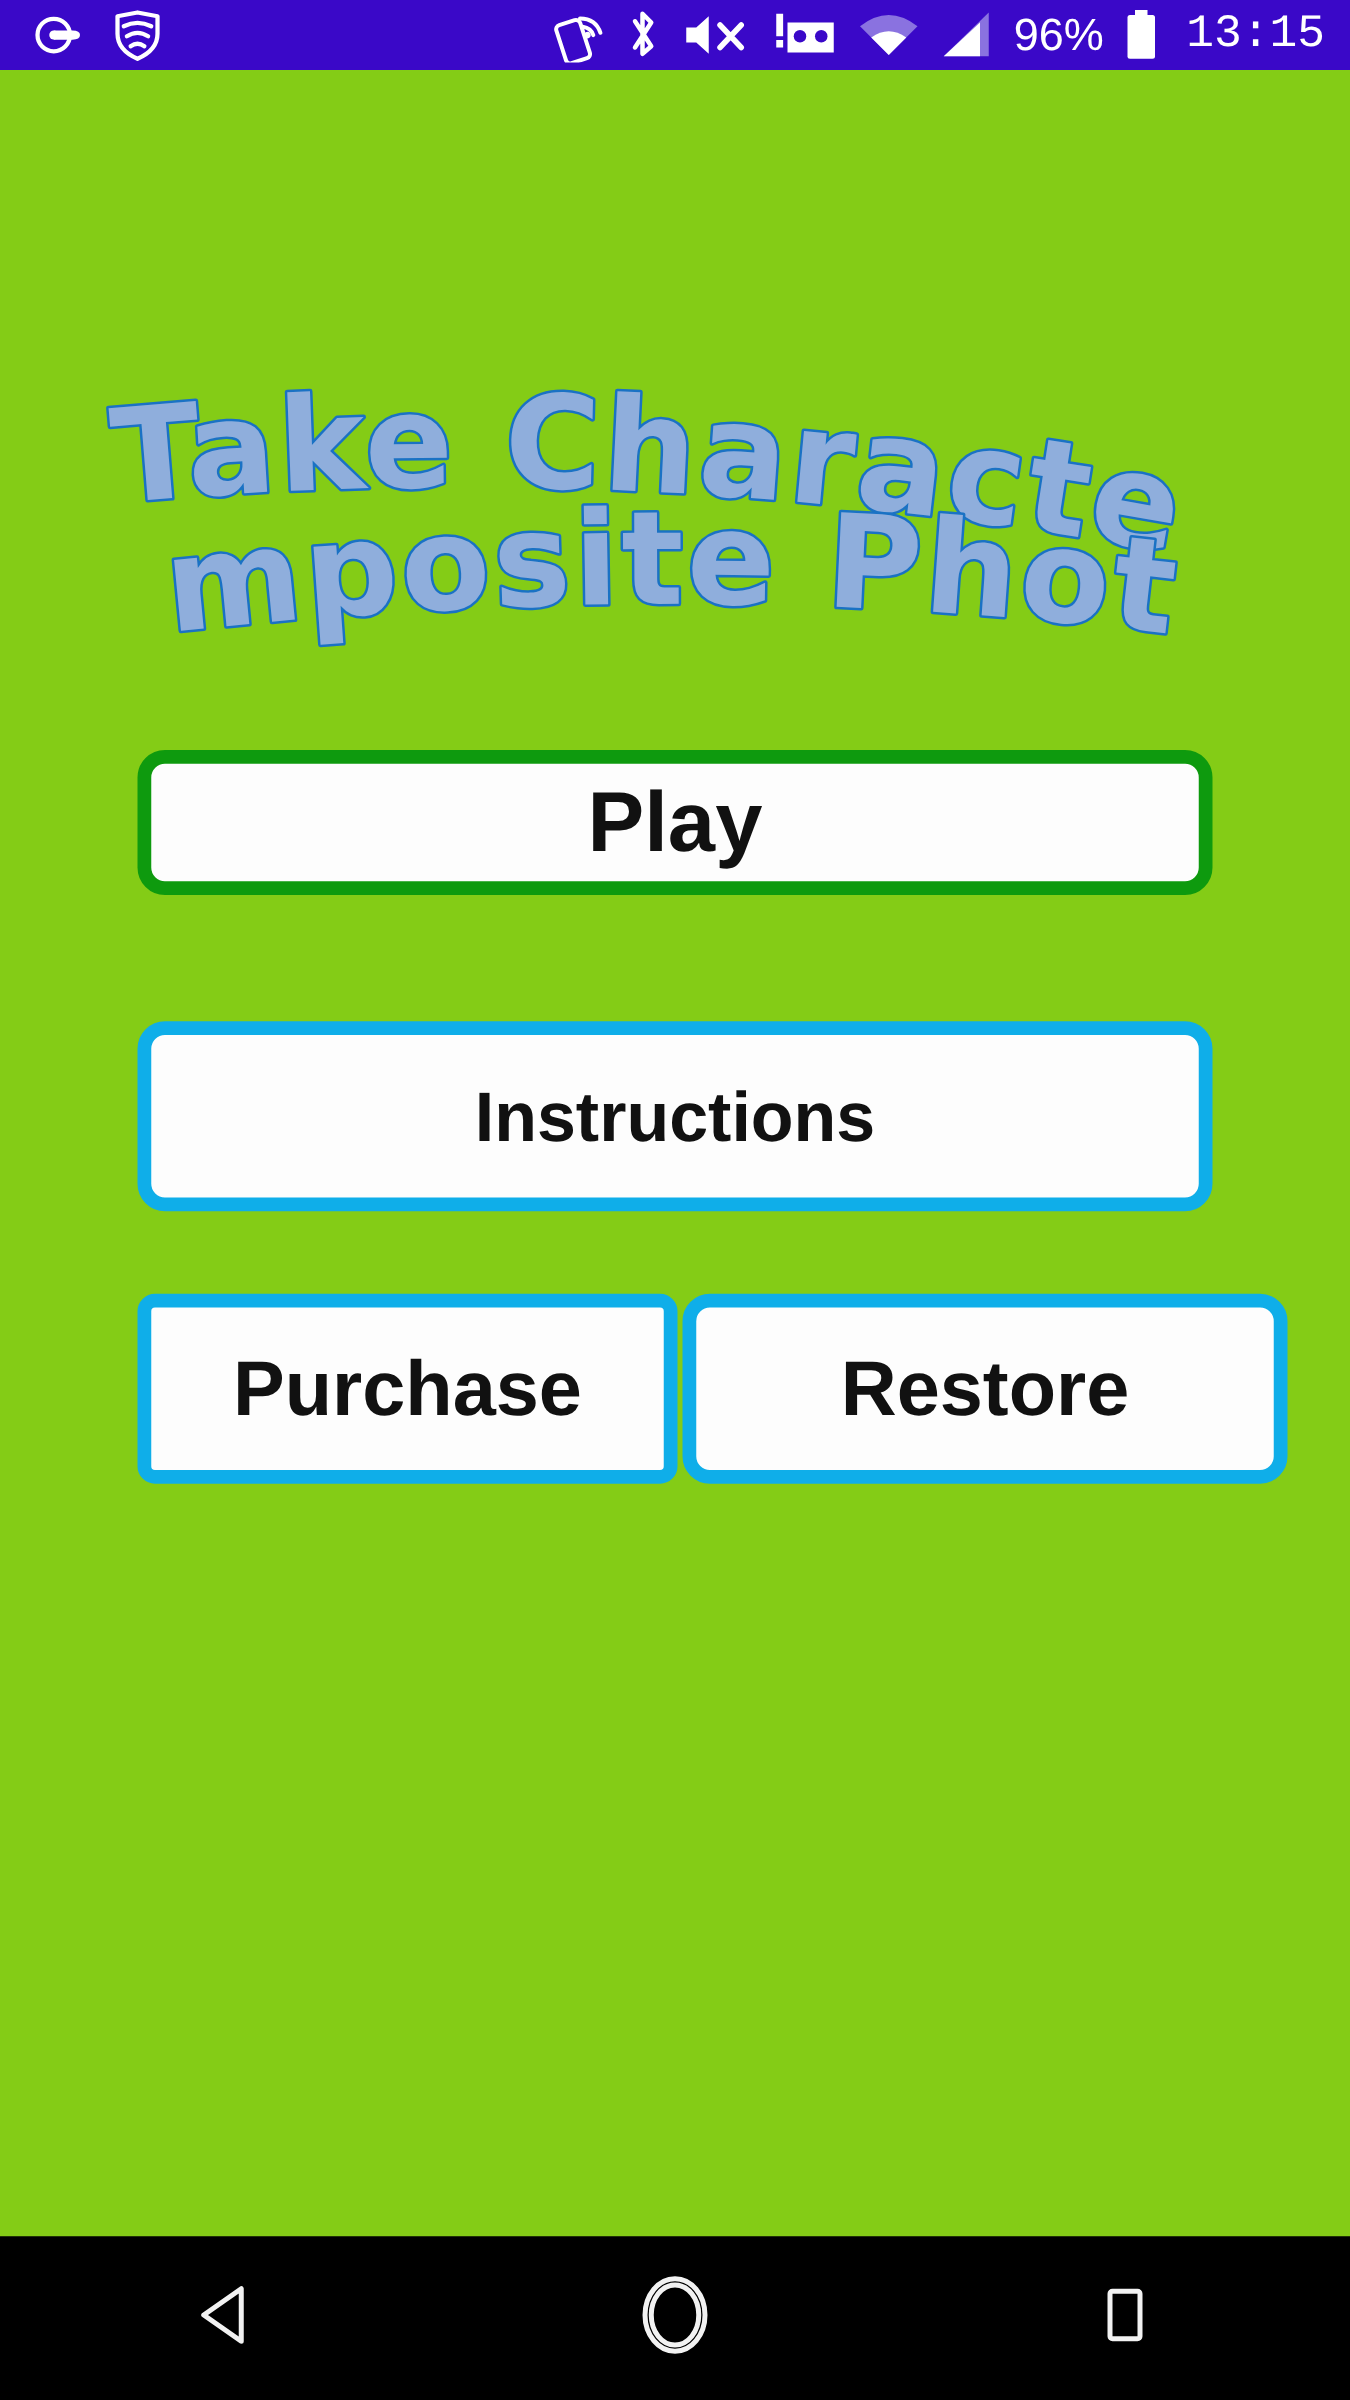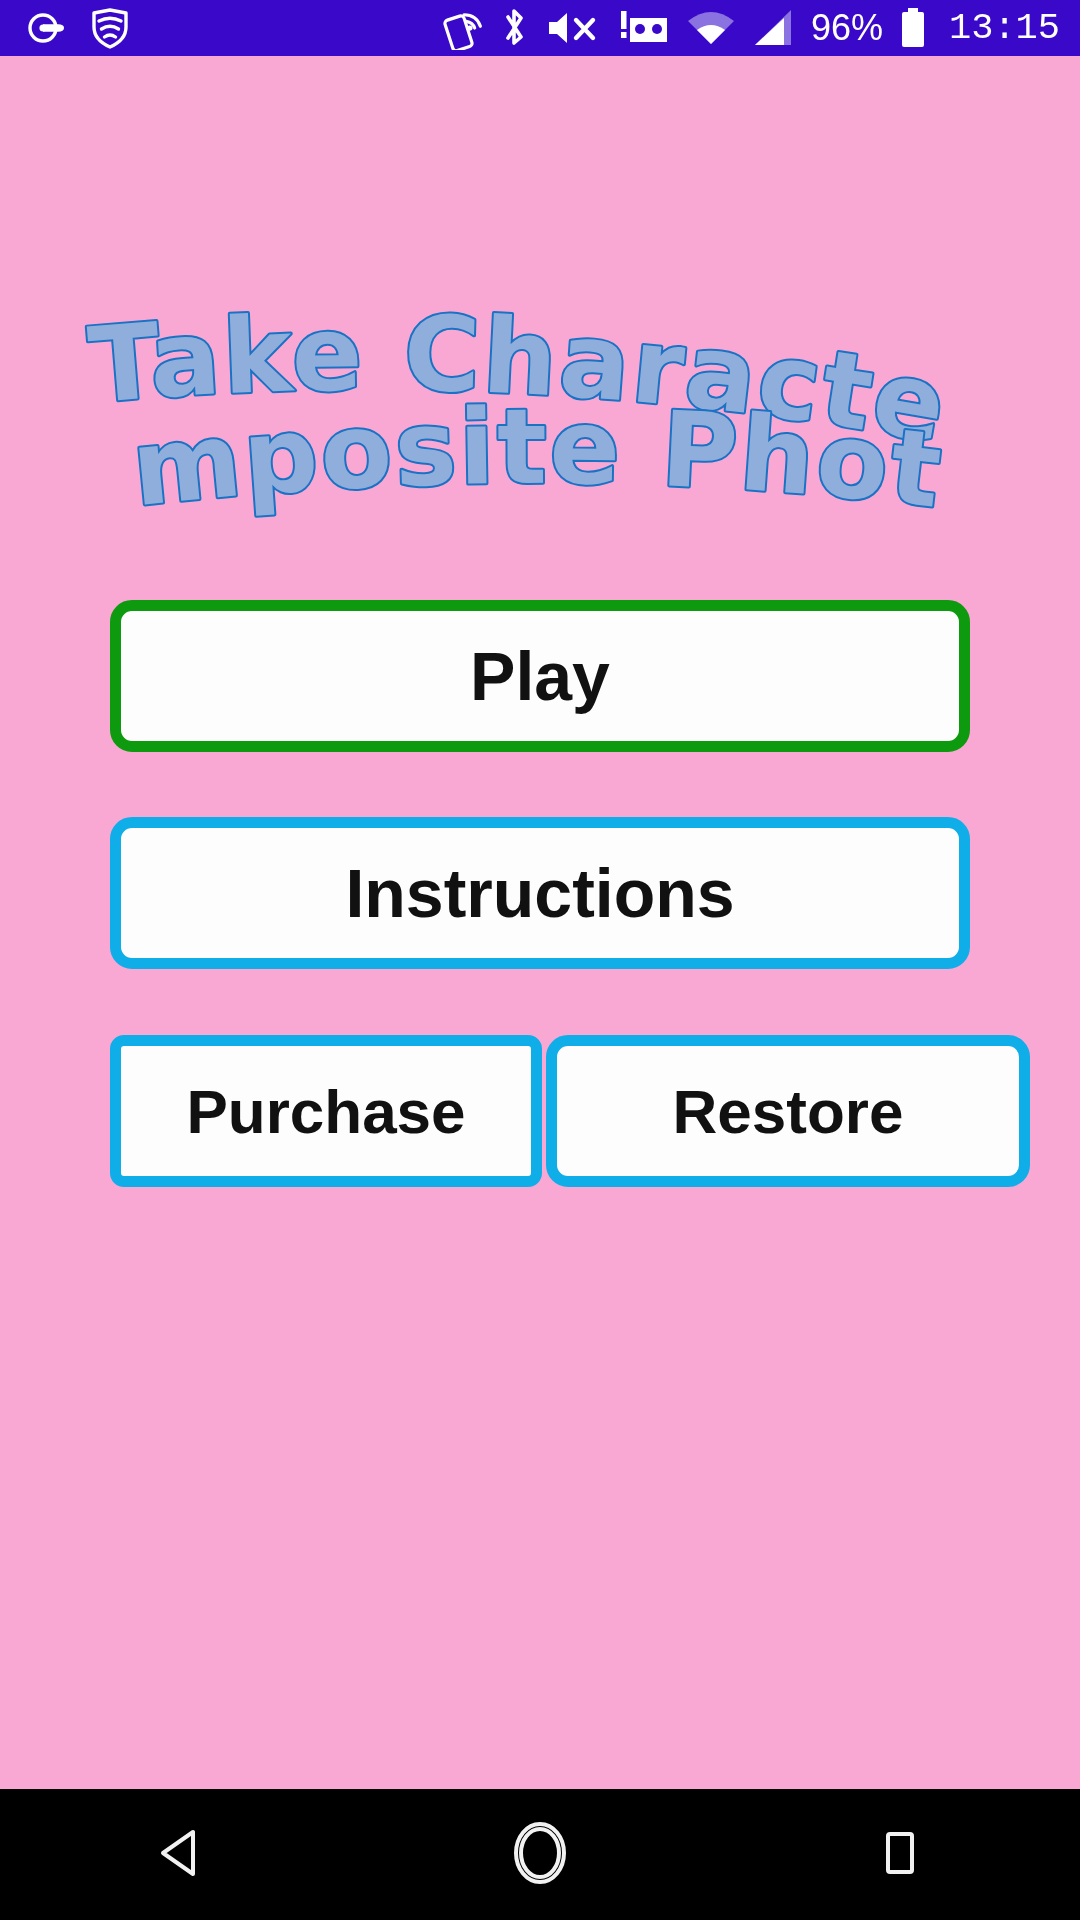--- a/index.html
+++ b/index.html
@@ -11,21 +11,21 @@
     width: 1080px;
     height: 1920px;
     overflow: hidden;
     font-family: "Liberation Sans", sans-serif;
     background: #CCFBFD;
   }
   #screen {
     position: relative;
     width: 1080px;
     height: 1920px;
-    background: #f9a8d4;
+    background: #84cc16;
   }
 
   
   #status-bar {
     position: absolute;
     left: 0; top: 0;
     width: 1080px;
     height: 56px;
     background: #3A08C8;
     display: flex;
@@ -102,33 +102,33 @@
     color: #111111;
     font-family: "Liberation Sans", sans-serif;
     font-weight: 700;
     cursor: pointer;
     user-select: none;
   }
   #btn-play {
     left: 110px;
     top: 600px;
     width: 860px;
-    height: 152px;
+    height: 116px;
     border: 11px solid #0E9A0E;
     border-radius: 22px;
     font-size: 68px;
   }
   #btn-instructions {
     left: 110px;
     top: 817px;
     width: 860px;
     height: 152px;
     border: 11px solid #0FAEE9;
     border-radius: 22px;
-    font-size: 68px;
+    font-size: 56px;
   }
   #btn-purchase {
     left: 110px;
     top: 1035px;
     width: 432px;
     height: 152px;
     border: 11px solid #0FAEE9;
     border-radius: 14px;
     font-size: 62px;
   }

